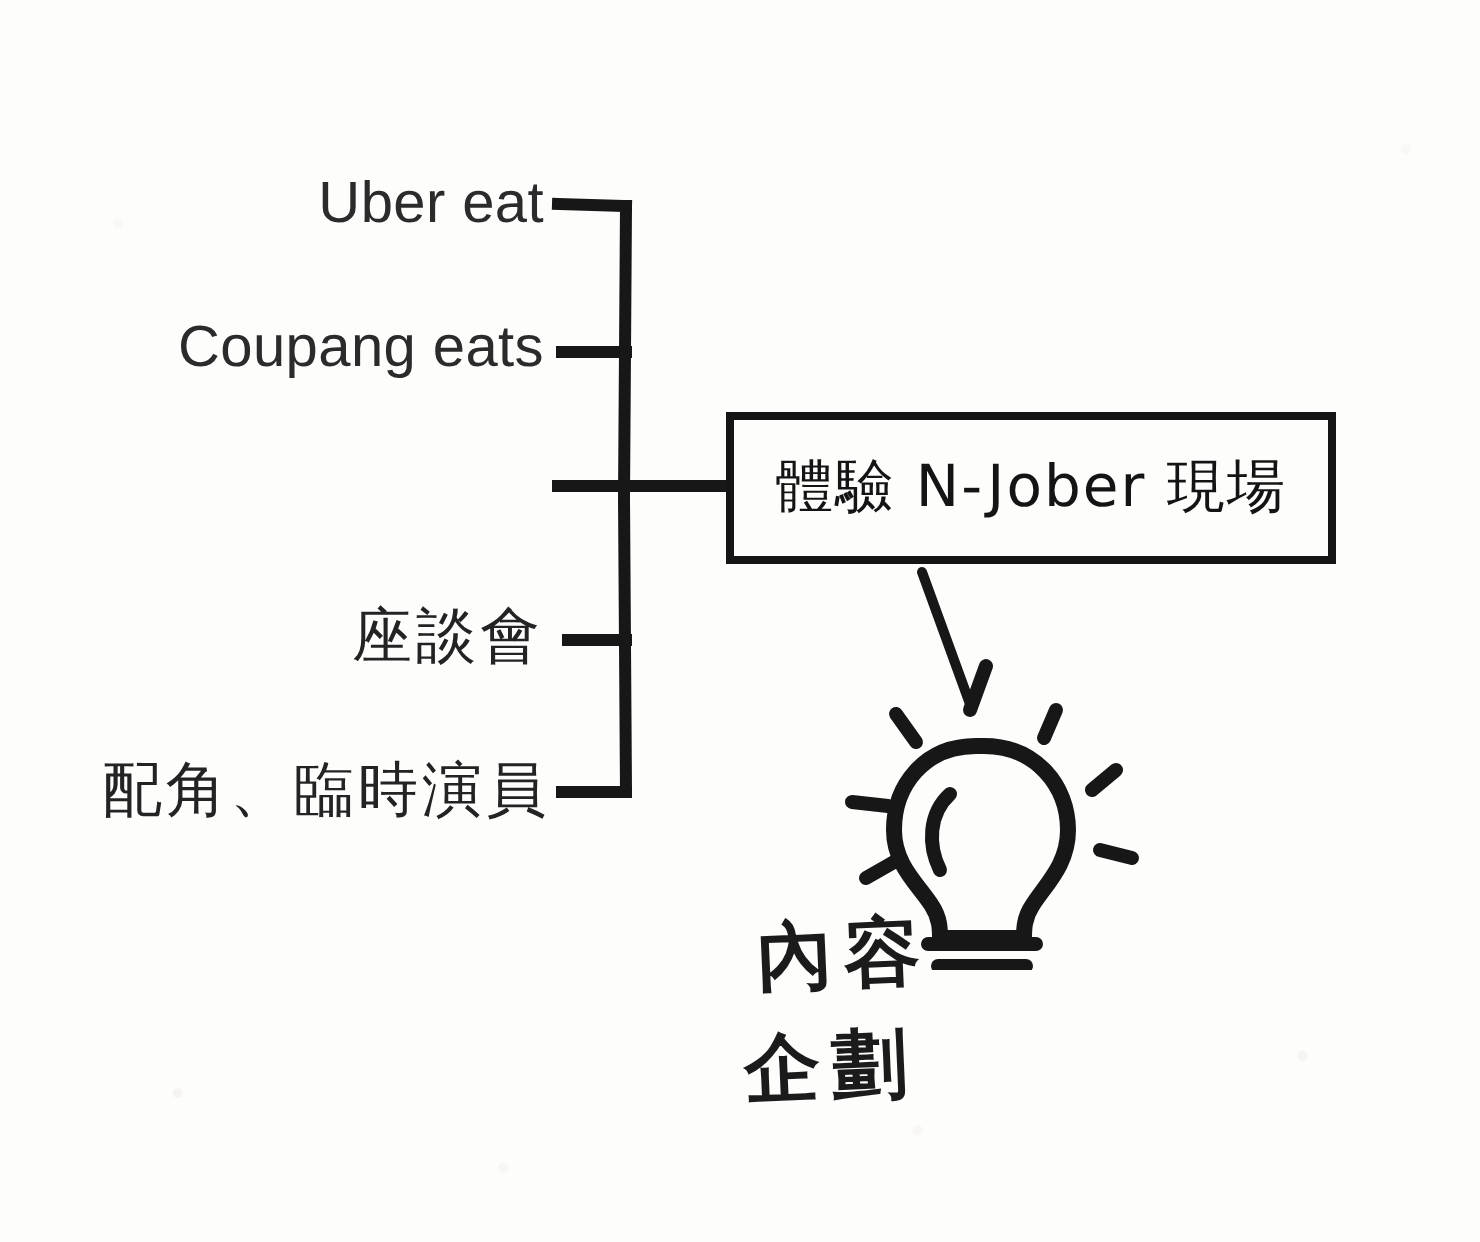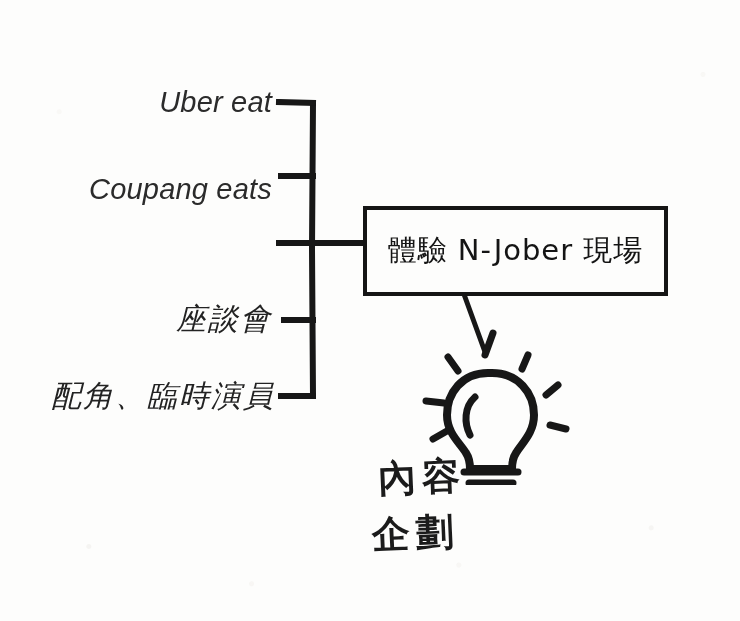--- a/index.html
+++ b/index.html
@@ -32,21 +32,20 @@
       radial-gradient(circle at 8% 18%, rgba(242,240,236,0.7) 0 2px, transparent 3px),
       radial-gradient(circle at 95% 12%, rgba(240,238,234,0.7) 0 2px, transparent 3px);
   }
 
   
   .leaf-label {
     position: absolute;
     white-space: nowrap;
     line-height: 1;
     text-align: right;
-    font-style: italic;
   }
 
   .latin-label {
     font-family: "Liberation Sans", sans-serif;
     font-size: 29px;
     letter-spacing: 0.2px;
     color: #2b2b2b;
   }
 
   .cjk-label {
@@ -58,21 +57,21 @@
 
   
   #bracket { position: absolute; left: 0; top: 0; }
 
   
   #callout-box {
     position: absolute;
     left: 363px;
     top: 206px;
     width: 305px;
-    height: 90px;
+    height: 76px;
     border: 4px solid #151515;
     background: #fdfdfc;
     box-sizing: border-box;
     display: flex;
     align-items: center;
     justify-content: center;
   }
 
   #callout-text {
     font-family: "DejaVu Sans", sans-serif;
@@ -98,21 +97,21 @@
 </style>
 </head>
 <body>
 
 <div id="canvas">
 
   <div id="paper-grain"></div>
 
   <div class="leaf-label latin-label" style="right:468px; top:88px;">Uber eat</div>
 
-  <div class="leaf-label latin-label" style="right:468px; top:175px;">Coupang eats</div>
+  <div class="leaf-label latin-label" style="right:468px; top:160px;">Coupang eats</div>
 
 
   <div class="leaf-label cjk-label" style="right:468px; top:304px;">座談會</div>
 
   <div class="leaf-label cjk-label" style="right:465px; top:381px;">配角、臨時演員</div>
 
   <svg id="bracket" width="740" height="621">
     <g fill="none" stroke="#171717" stroke-width="6" stroke-linecap="square">
 
       <path d="M313,103 L312,249 L313,396"></path>

